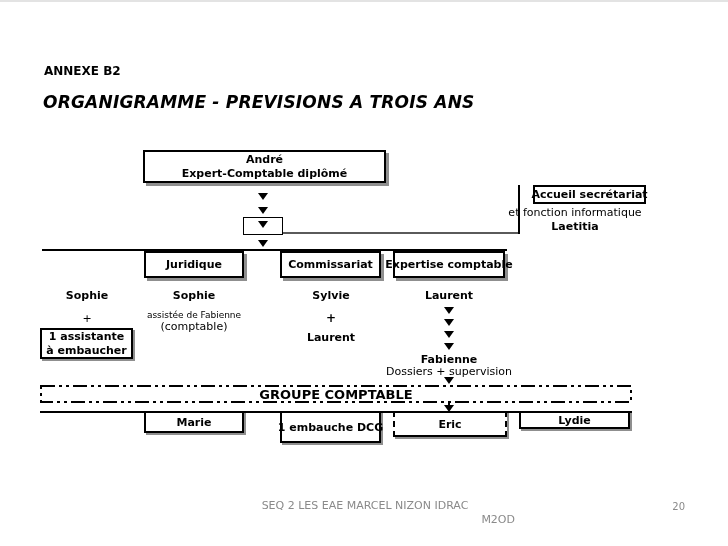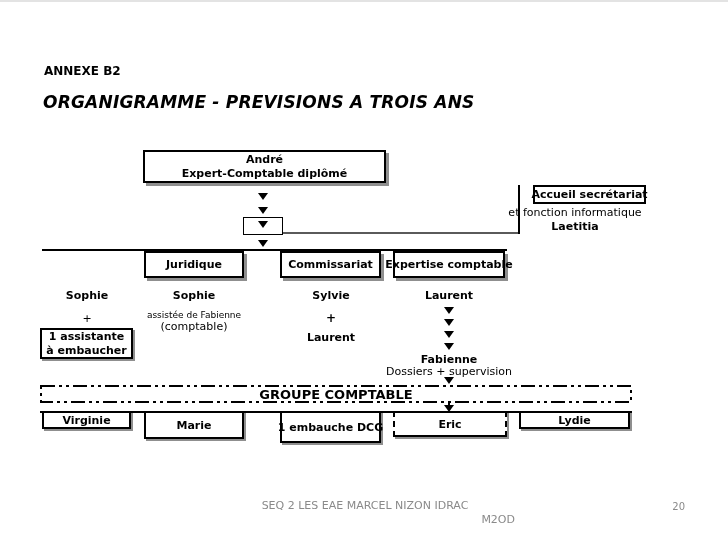--- a/index.html
+++ b/index.html
@@ -112,24 +112,21 @@
       <rect x="1" y="1" width="590" height="16" fill="#ffffff" stroke="#000000" stroke-width="2" stroke-dasharray="14 4 3 4 3 4"></rect>
     </svg>
     <div class="band-label">GROUPE COMPTABLE</div>
   </div>
 
   <div class="vline" style="left:448px;top:403px;height:6px;"></div>
   <div class="tri" style="left:444px;top:405px;z-index:2;"></div>
 
   <div class="hline" style="left:40px;top:411px;width:592px;"></div>
 
-  <div class="box shadow2" style="left:42px;top:411px;width:89px;height:18px;">
-    <span>Virginie</span>
-  </div>
-  <div class="box shadow2" style="left:144px;top:411px;width:100px;height:28px;">
+  <div class="box shadow2" style="left:144px;top:411px;width:100px;height:22px;">
     <span>Marie</span>
   </div>
   <div class="box shadow2" style="left:280px;top:411px;width:101px;height:32px;">
     <span>1 embauche DCG</span>
   </div>
   <div class="box eric shadow2" style="left:393px;top:411px;width:114px;height:26px;text-align:right;">
     <span>Eric</span>
   </div>
   <div class="box shadow2" style="left:519px;top:411px;width:111px;height:18px;">
     <span>Lydie</span>

